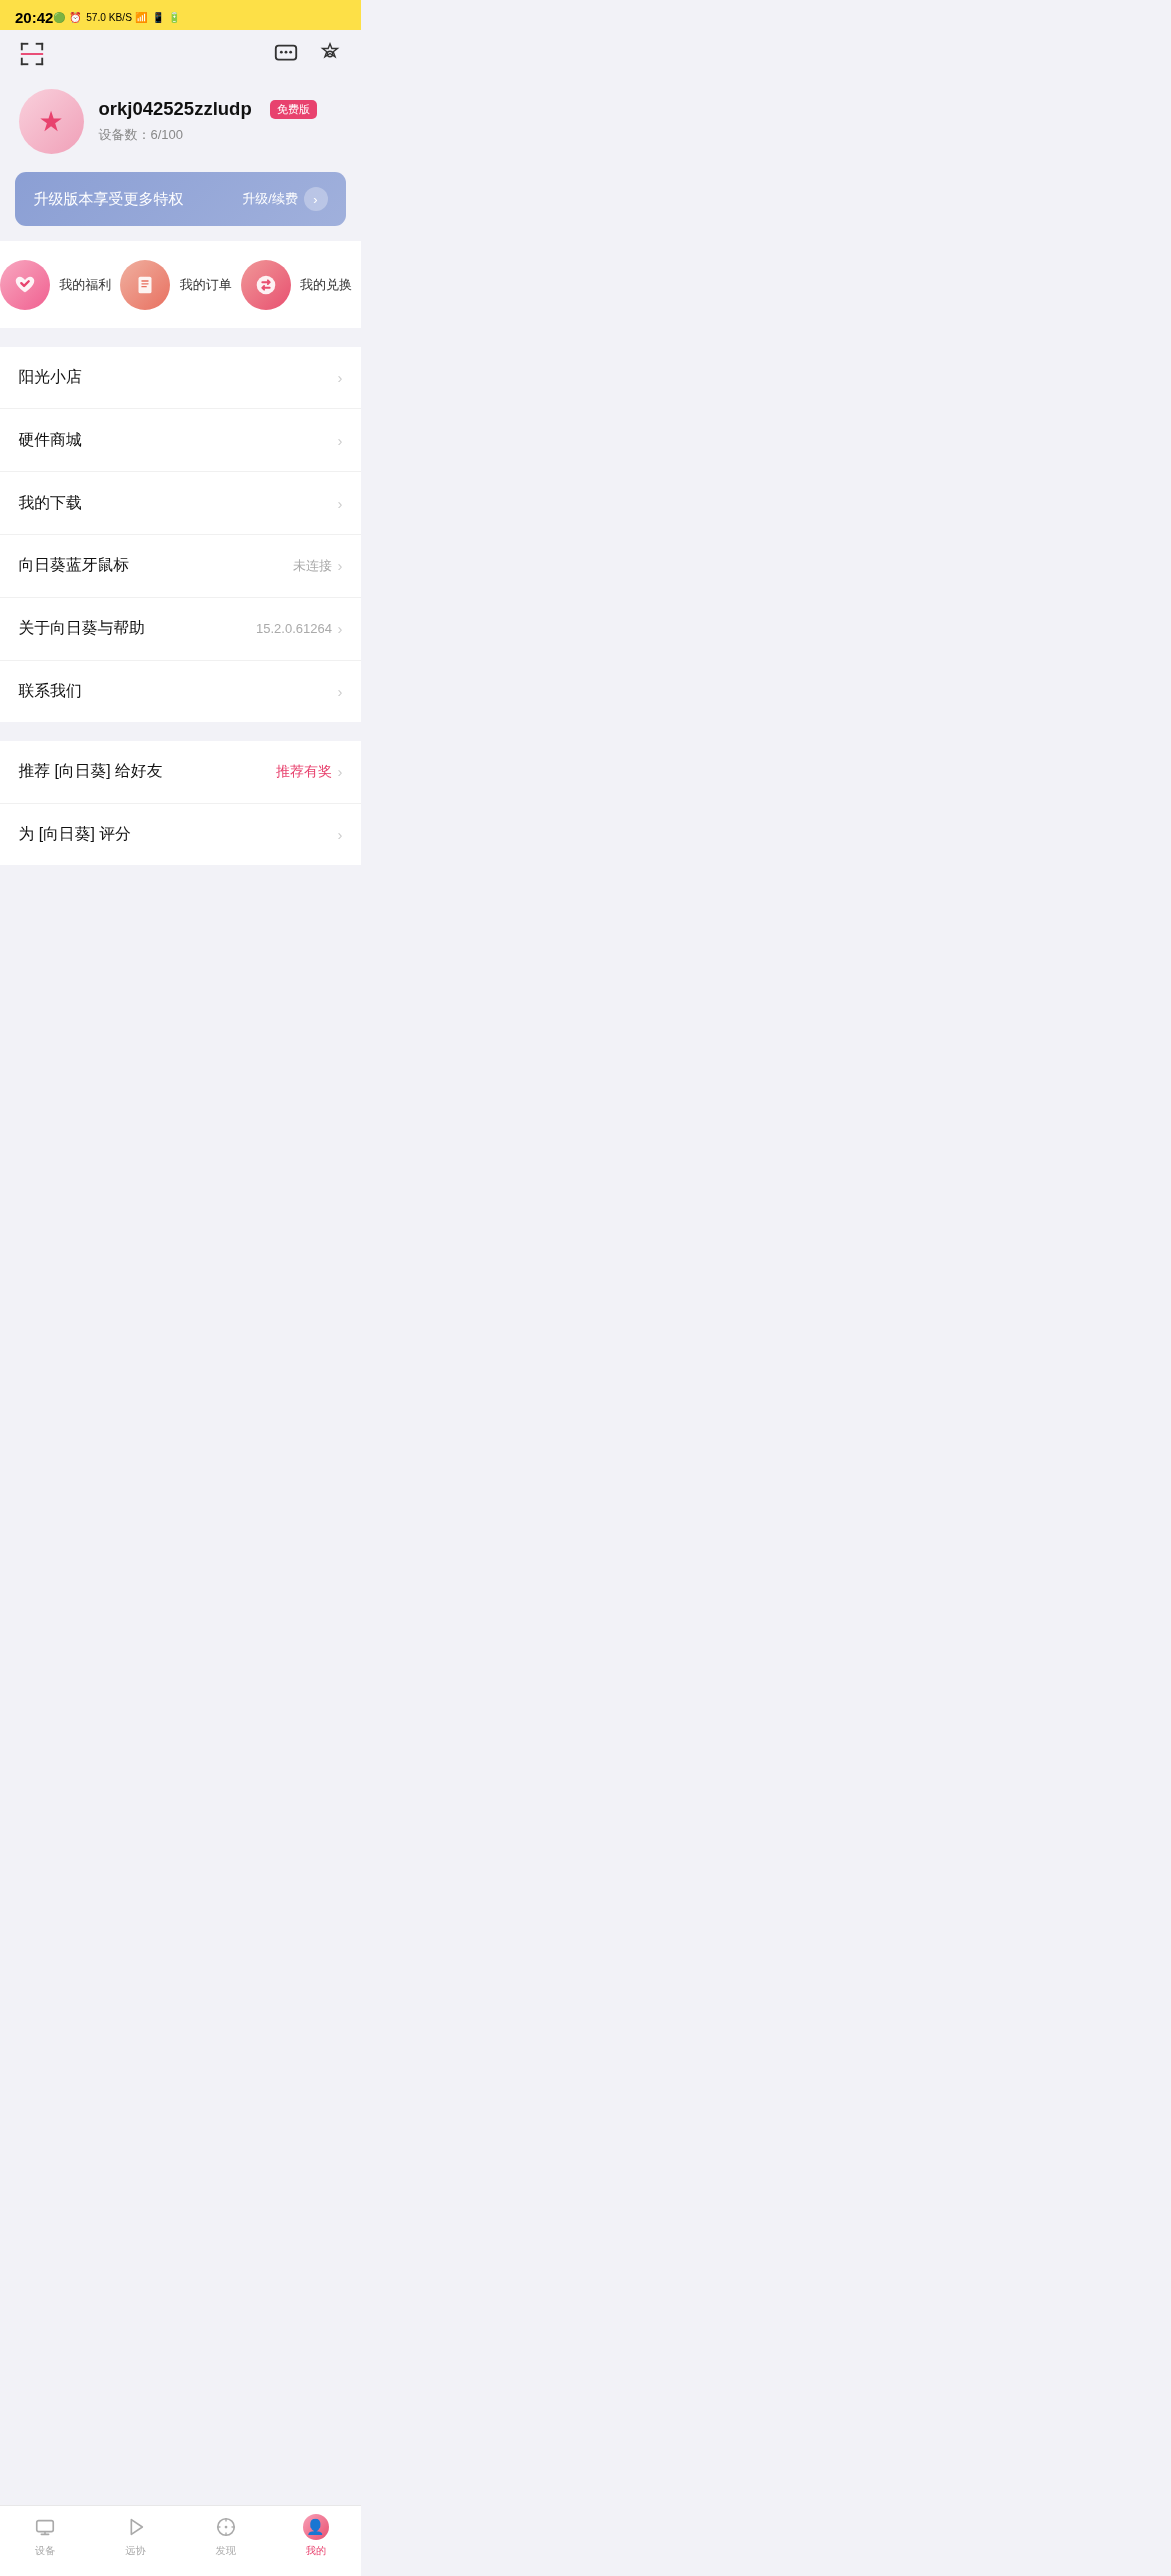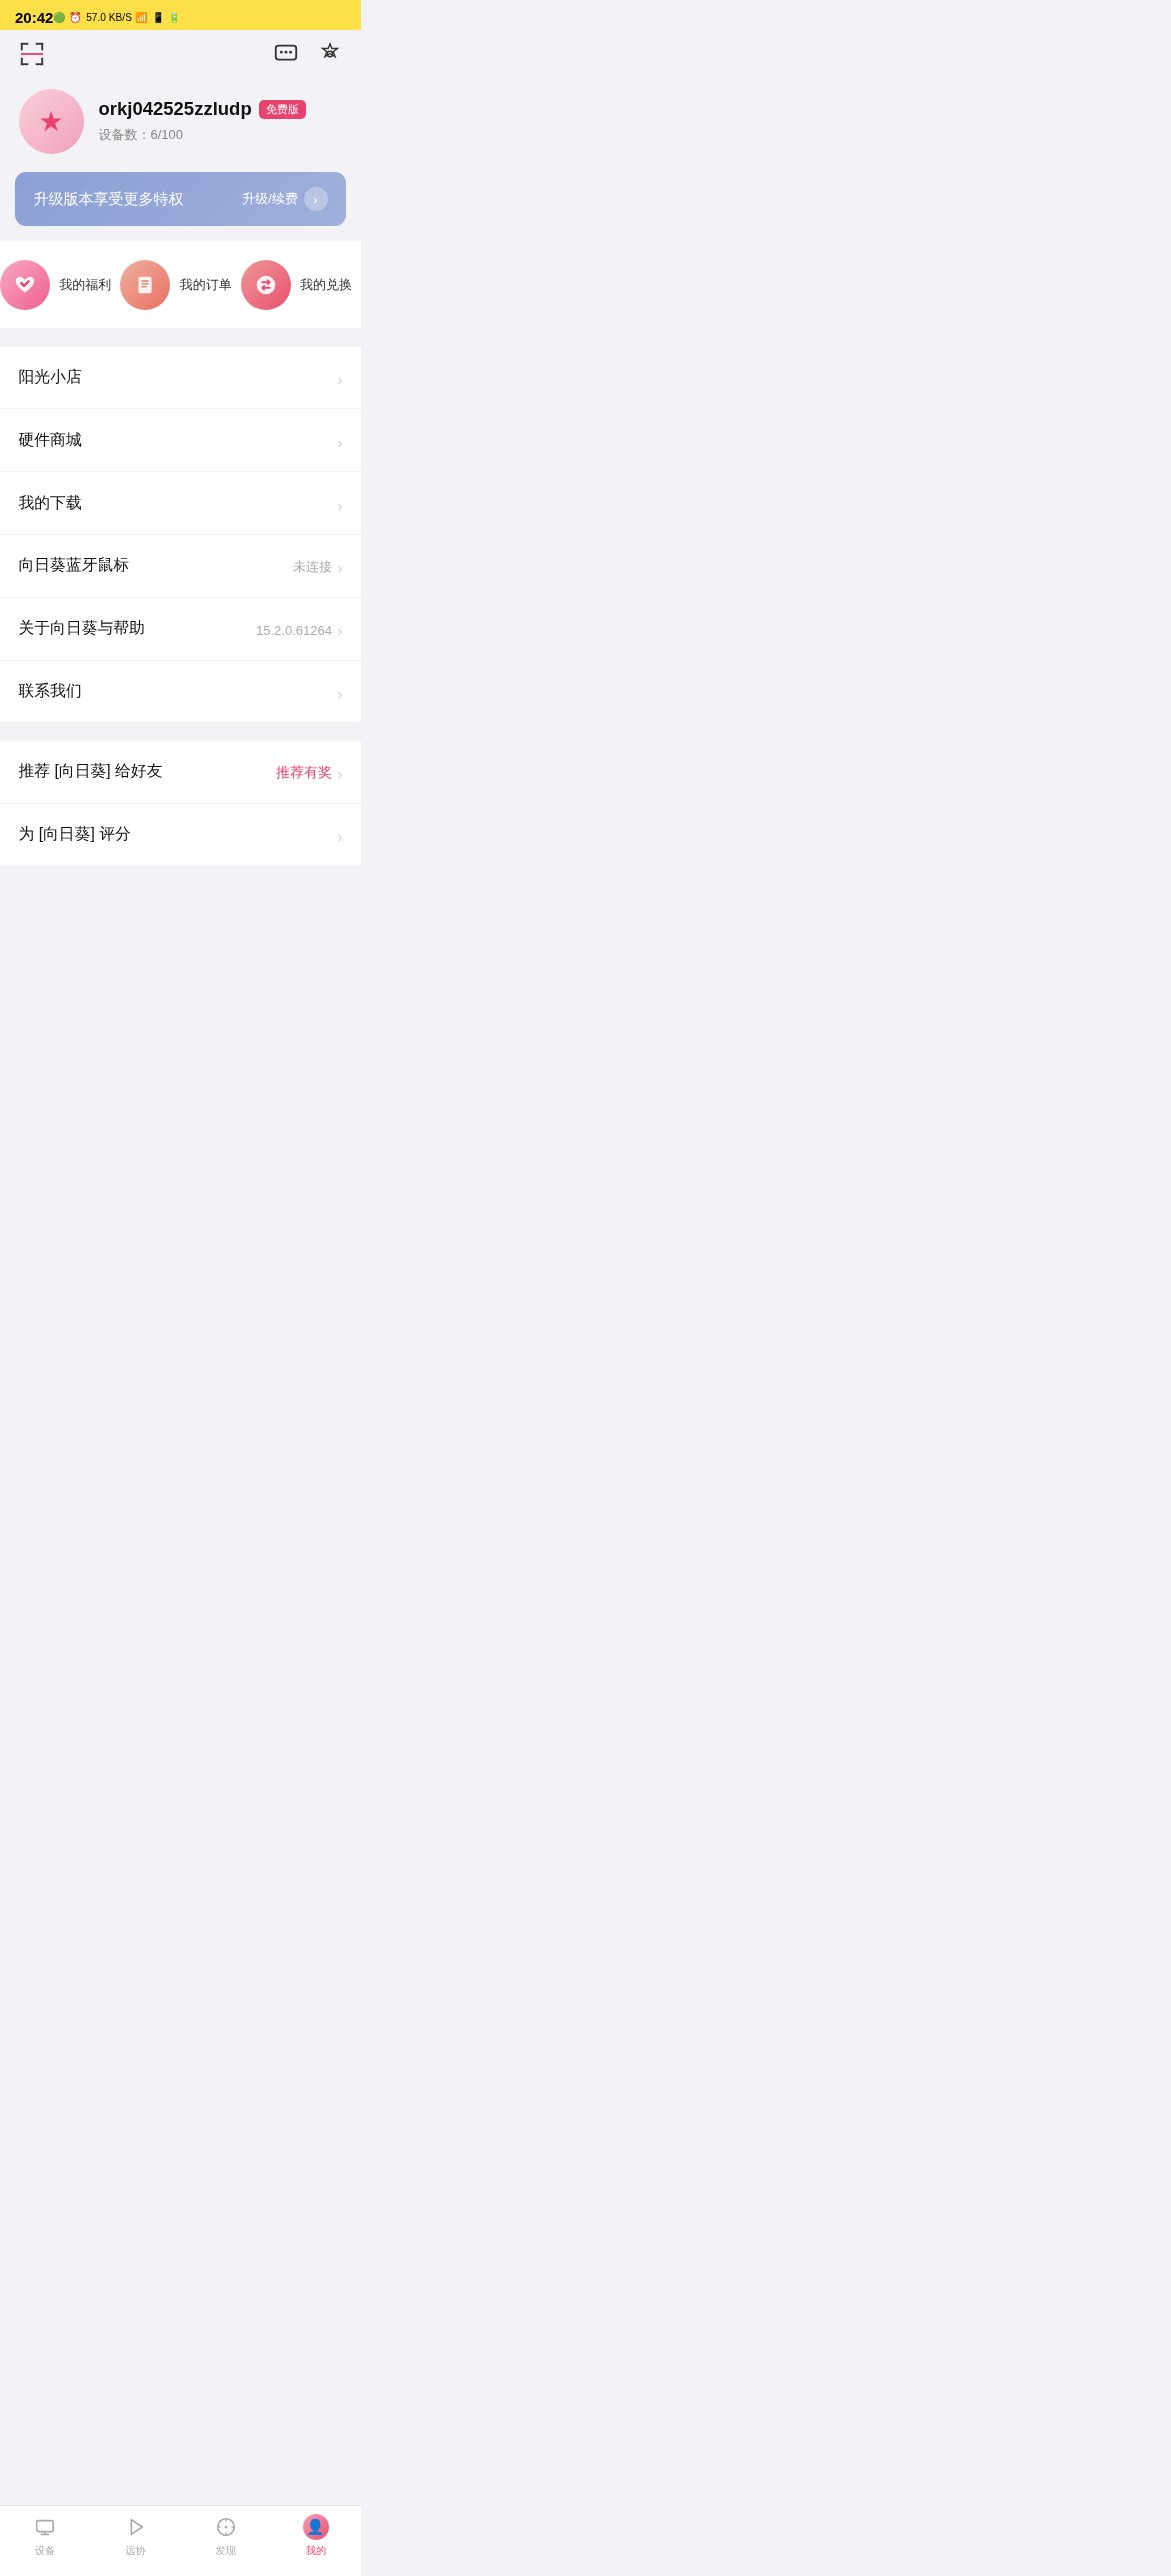--- a/index.html
+++ b/index.html
@@ -80,21 +80,21 @@
       flex-shrink: 0;
     }
     .avatar-star {
       font-size: 28px;
       color: #e8426e;
     }
     .profile-info { flex: 1; }
     .profile-name-row {
       display: flex;
       align-items: center;
-      gap: 7px;
+      gap: 18px;
       margin-bottom: 5.6px;
     }
     .profile-username {
       font-size: 18.5px;
       font-weight: 700;
       color: #111;
     }
     .free-badge {
       background: #e8426e;
       color: #fff;
@@ -181,21 +181,21 @@
       color: #333;
     }
 
     
     .menu-section {
       background: #fff;
       margin-bottom: 11px;
     }
     .menu-item {
       display: flex;
-      align-items: flex-end;
+      align-items: center;
       justify-content: space-between;
       padding: 20.4px 18.5px;
       border-bottom: 0.9px solid #f0f0f0;
       background: #fff;
     }
     .menu-item:last-child { border-bottom: none; }
     .menu-item-left {
       font-size: 15.8px;
       color: #111;
       font-weight: 400;

